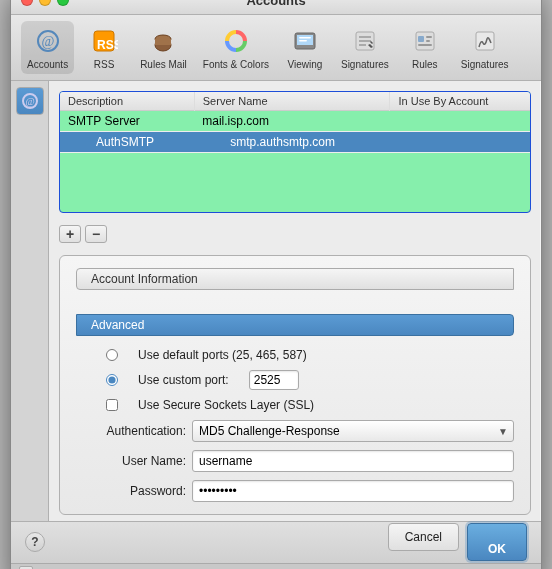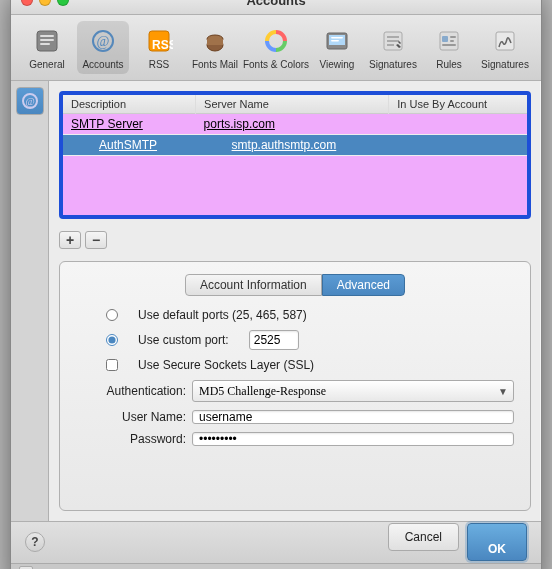--- a/index.html
+++ b/index.html
@@ -139,22 +139,22 @@
       flex: 1;
       padding: 10px;
       display: flex;
       flex-direction: column;
       gap: 8px;
       overflow: hidden;
     }
 
     
     .smtp-table-container {
-      background: #f0abfc;
-      border: 4px solid #1d4ed8;
+      background: #86efac;
+      border: 1px solid #1d4ed8;
       border-radius: 4px;
       overflow: hidden;
       flex: 0 0 auto;
     }
 
     .smtp-table {
       width: 100%;
       border-collapse: collapse;
     }
 
@@ -171,21 +171,20 @@
       color: #333;
       border-right: 1px solid #ddd;
     }
 
     .smtp-table thead th:last-child {
       border-right: none;
     }
 
     .smtp-table tbody tr {
       border-bottom: 1px solid #eee;
-      text-decoration: underline;
     }
 
     .smtp-table tbody tr:last-child {
       border-bottom: none;
     }
 
     .smtp-table tbody tr.selected {
       background: #4a87c0;
       color: #fff;
     }
@@ -236,37 +235,39 @@
       padding: 12px 16px;
       flex: 1;
     }
 
     
     .tabs {
       display: flex;
       justify-content: center;
       gap: 0;
       margin-bottom: 12px;
+      flex-direction: column;
     }
 
     .tab {
       padding: 3px 14px;
       font-size: 12px;
       border: 1px solid #aaa;
       cursor: pointer;
       background: linear-gradient(to bottom, #f5f5f5, #e0e0e0);
       color: #333;
     }
 
     .tab:first-child {
       border-radius: 4px 0 0 4px;
     }
 
     .tab:last-child {
       border-radius: 0 4px 4px 0;
+      margin-top: 24px;
     }
 
     .tab.active {
       background: linear-gradient(to bottom, #5b9bd4, #4a87c0);
       color: #fff;
       border-color: #3a70a0;
     }
 
     
     .form-section {
@@ -312,21 +313,21 @@
 
     .form-label {
       font-size: 12px;
       color: #222;
       text-align: right;
       min-width: 110px;
     }
 
     .form-input {
       flex: 1;
-      height: 14px;
+      height: 22px;
       border: 1px solid #aaa;
       border-radius: 3px;
       padding: 0 6px;
       font-size: 12px;
       background: #fff;
       box-shadow: inset 0 1px 2px rgba(0,0,0,0.1);
     }
 
     .form-select-container {
       flex: 1;
@@ -339,21 +340,20 @@
       flex: 1;
       height: 22px;
       border: 1px solid #aaa;
       border-radius: 3px;
       padding: 0 6px;
       font-size: 12px;
       background: linear-gradient(to bottom, #fff, #e8e8e8);
       appearance: none;
       -webkit-appearance: none;
       cursor: pointer;
-      font-family: Liberation Serif, serif;
     }
 
     .select-arrow {
       position: absolute;
       right: 6px;
       pointer-events: none;
       color: #555;
       font-size: 10px;
     }
 
@@ -446,31 +446,20 @@
     <div class="window-controls">
       <div class="traffic-light close-btn"></div>
       <div class="traffic-light minimize-btn"></div>
       <div class="traffic-light maximize-btn"></div>
     </div>
     <span class="titlebar-title">Accounts</span>
   </div>
 
   <div class="toolbar">
 
-    <div class="toolbar-item">
-      <div class="icon">
-        <svg width="28" height="28" viewBox="0 0 28 28">
-          <rect x="4" y="4" width="20" height="20" rx="3" fill="#888" stroke="#666" stroke-width="1"></rect>
-          <rect x="7" y="8" width="14" height="2" rx="1" fill="#ddd"></rect>
-          <rect x="7" y="12" width="14" height="2" rx="1" fill="#ddd"></rect>
-          <rect x="7" y="16" width="10" height="2" rx="1" fill="#ddd"></rect>
-        </svg>
-      </div>
-      <span class="label">General</span>
-    </div>
 
     <div class="toolbar-item" style="background:rgba(0,0,0,0.1); border-radius:6px;">
       <div class="icon">
         <svg width="28" height="28" viewBox="0 0 28 28">
           <circle cx="14" cy="14" r="10" fill="none" stroke="#5588bb" stroke-width="2"></circle>
           <text x="14" y="19" text-anchor="middle" font-size="14" fill="#5588bb" font-family="serif">@</text>
         </svg>
       </div>
       <span class="label">Accounts</span>
     </div>
@@ -486,21 +475,21 @@
     </div>
 
     <div class="toolbar-item">
       <div class="icon">
         <svg width="28" height="28" viewBox="0 0 28 28">
           <ellipse cx="14" cy="18" rx="8" ry="6" fill="#8B5E3C" stroke="#6B4020" stroke-width="1"></ellipse>
           <ellipse cx="14" cy="12" rx="8" ry="4" fill="#A0724A" stroke="#6B4020" stroke-width="1"></ellipse>
           <rect x="6" y="12" width="16" height="6" fill="#A0724A"></rect>
         </svg>
       </div>
-      <span class="label">Fonts Mail</span>
+      <span class="label">Rules Mail</span>
     </div>
 
     <div class="toolbar-item">
       <div class="icon">
         <svg width="28" height="28" viewBox="0 0 28 28">
           <circle cx="14" cy="14" r="9" fill="none" stroke="#888" stroke-width="1.5"></circle>
           <path d="M14 5 A9 9 0 0 1 23 14" stroke="#ff6666" stroke-width="4" fill="none"></path>
           <path d="M23 14 A9 9 0 0 1 14 23" stroke="#66cc66" stroke-width="4" fill="none"></path>
           <path d="M14 23 A9 9 0 0 1 5 14" stroke="#6699ff" stroke-width="4" fill="none"></path>
           <path d="M5 14 A9 9 0 0 1 14 5" stroke="#ffcc33" stroke-width="4" fill="none"></path>
@@ -577,21 +566,21 @@
           <thead>
             <tr>
               <th>Description</th>
               <th>Server Name</th>
               <th>In Use By Account</th>
             </tr>
           </thead>
           <tbody>
             <tr class="">
               <td>SMTP Server</td>
-              <td>ports.isp.com</td>
+              <td>mail.isp.com</td>
               <td></td>
             </tr>
             <tr class="selected">
               <td>AuthSMTP</td>
               <td>smtp.authsmtp.com</td>
               <td></td>
             </tr>
             <tr class="smtp-spacer">
                 <td colspan="3"></td>
               </tr>

